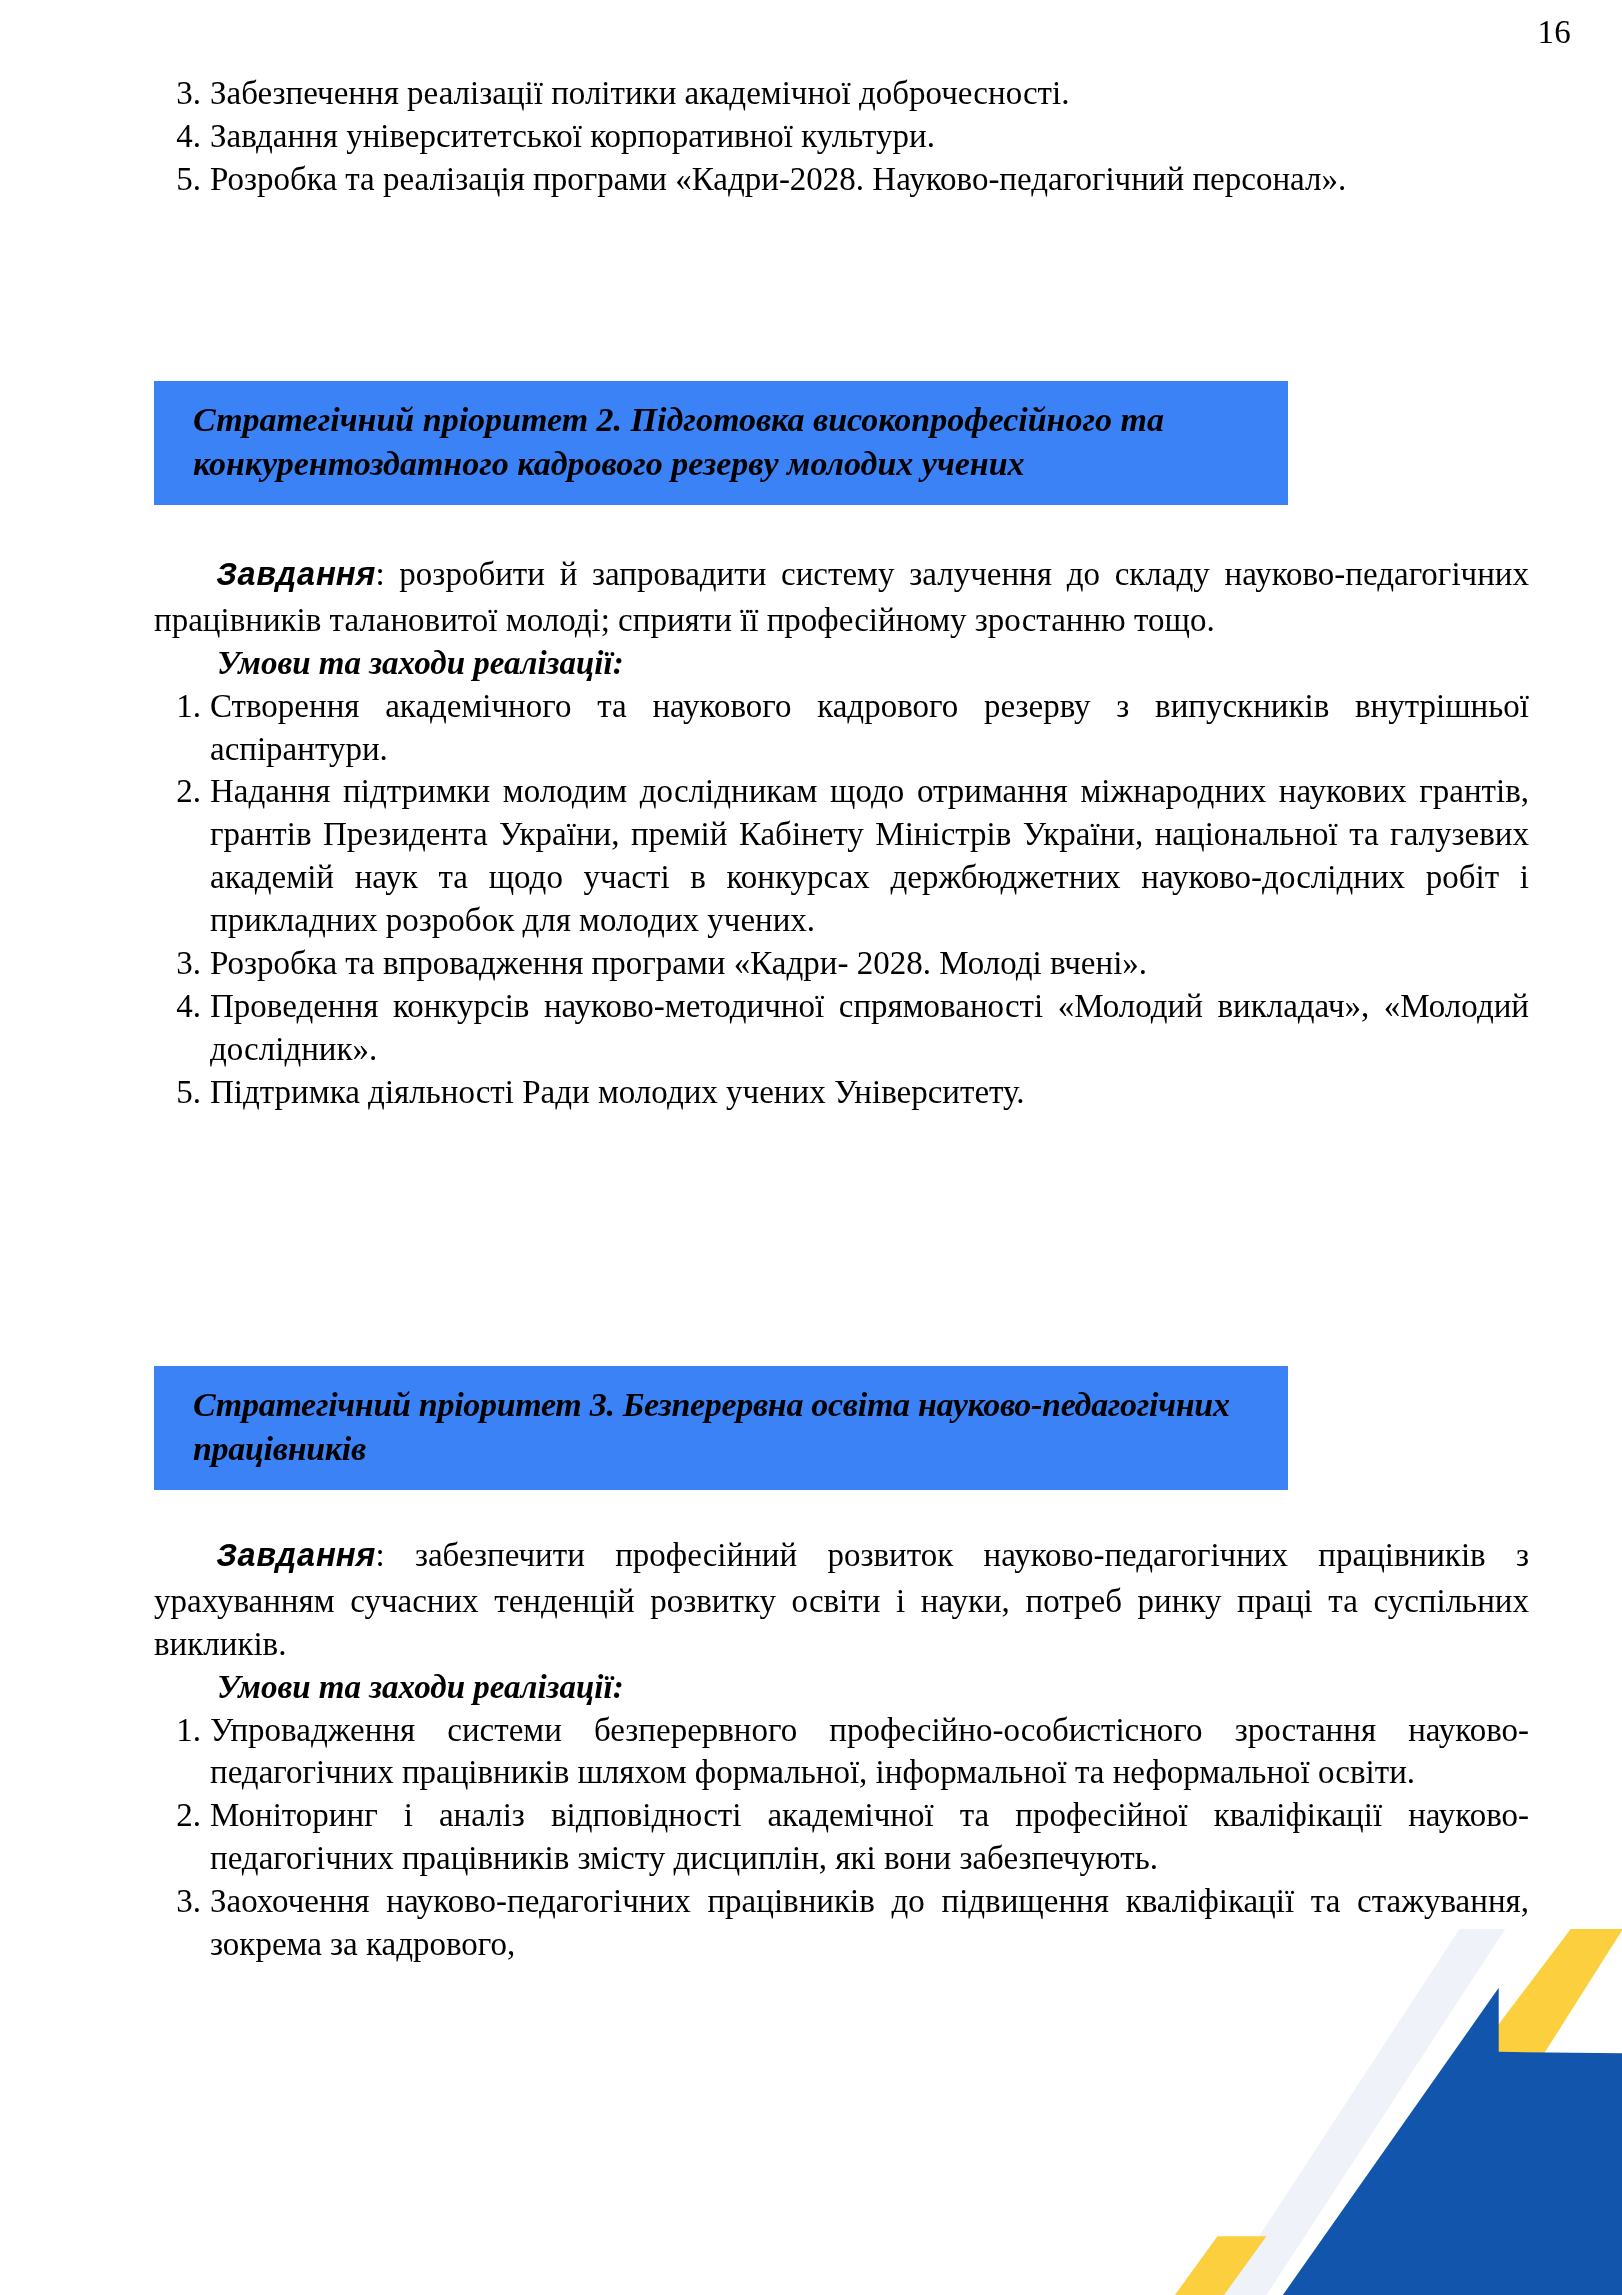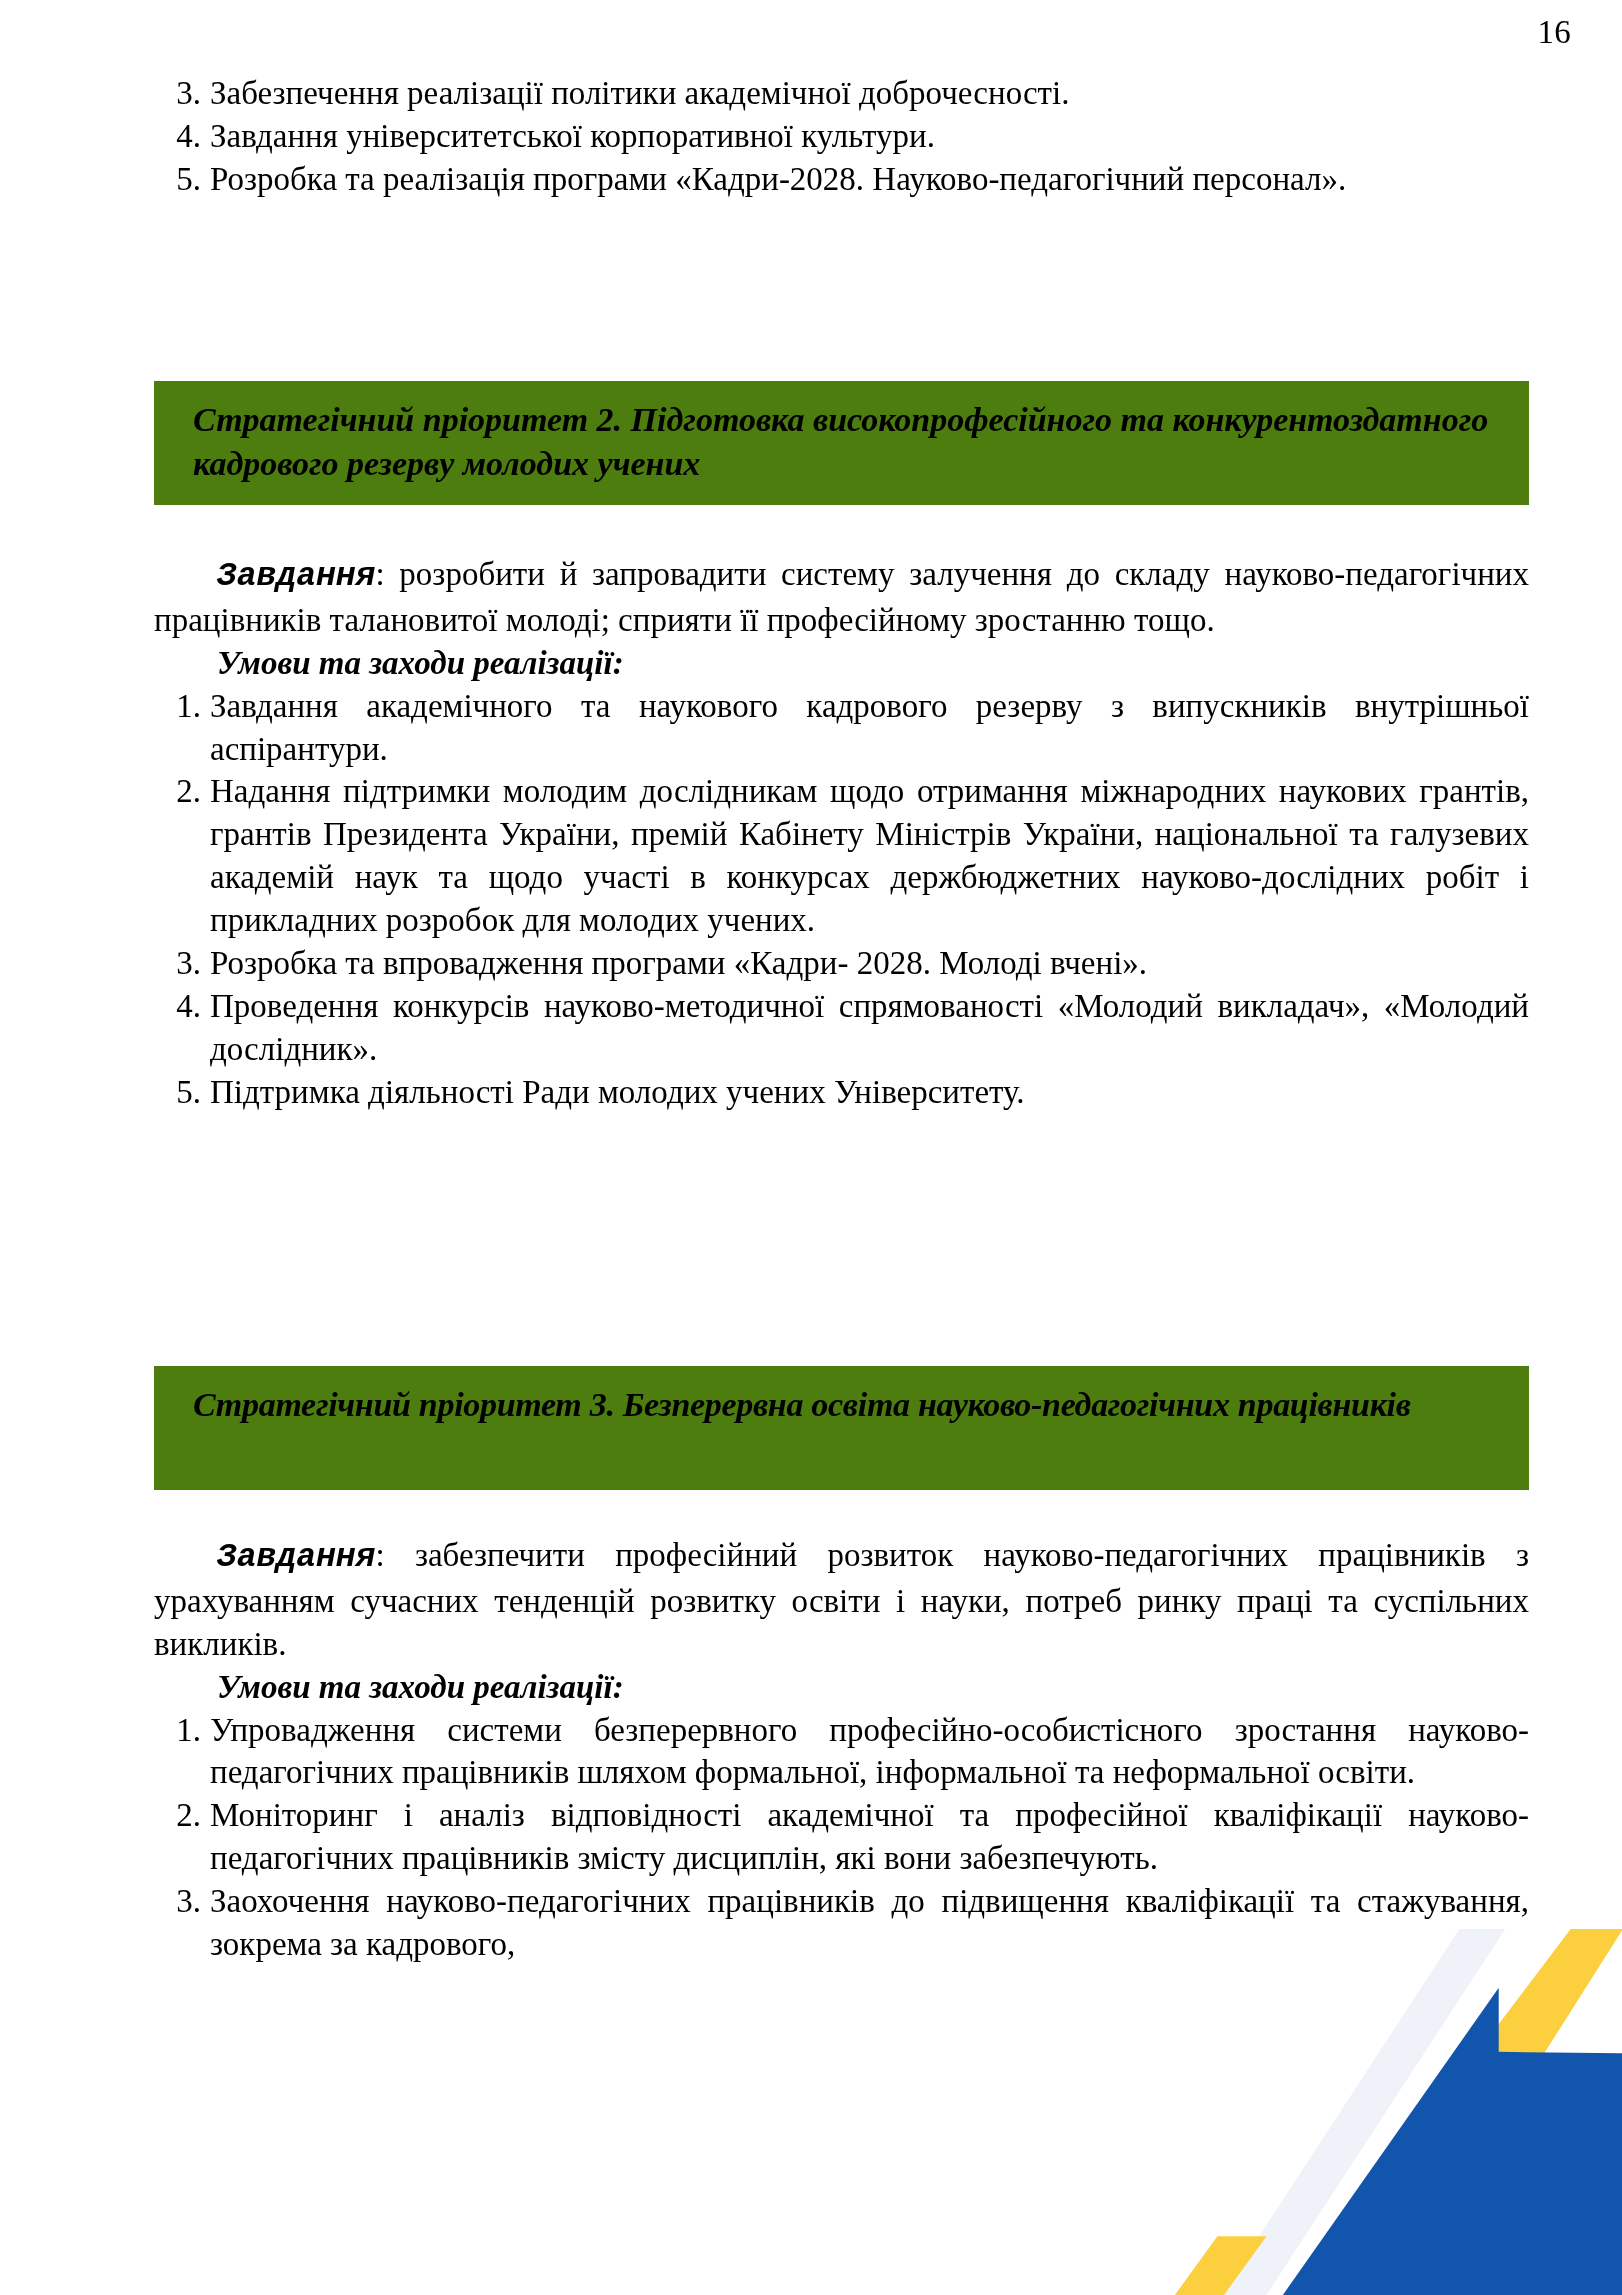--- a/index.html
+++ b/index.html
@@ -75,22 +75,22 @@
   }
 
   
   .olist li .txt,
   p.para { hyphens: none; }
 
   
   .banner {
     position: absolute;
     left: 154px;
-    width: 1375px;
-    background: #4d7c0f;
+    width: 1134px;
+    background: #3b82f6;
     box-sizing: border-box;
     padding: 17px 18.3px 17px 39px;
   }
   .banner .banner-text {
     display: block;
     font-size: 34px;
     line-height: 1.30;
     font-weight: bold;
     font-style: italic;
     color: #000000;
@@ -155,21 +155,21 @@
   </div>
 
   <div class="content" style="top:553px;">
     <p class="para first-line-indent"><span class="lead">Завдання</span><span>: розробити й запровадити систему залучення до складу науково-педагогічних працівників талановитої молоді; сприяти її професійному зростанню тощо.</span></p>
 
     <p class="subhead">Умови та заходи реалізації:</p>
 
     <ul class="olist">
       <li>
         <span class="num">1.</span>
-        <span class="txt">Завдання академічного та наукового кадрового резерву з випускників внутрішньої аспірантури.</span>
+        <span class="txt">Створення академічного та наукового кадрового резерву з випускників внутрішньої аспірантури.</span>
       </li>
       <li>
         <span class="num">2.</span>
         <span class="txt">Надання підтримки молодим дослідникам щодо отримання міжнародних наукових грантів, грантів Президента України, премій Кабінету Міністрів України, національної та галузевих академій наук та щодо участі в конкурсах держбюджетних науково-дослідних  робіт і прикладних розробок для молодих учених.</span>
       </li>
       <li>
         <span class="num">3.</span>
         <span class="txt">Розробка та впровадження  програми «Кадри- 2028. Молоді вчені».</span>
       </li>
       <li>

